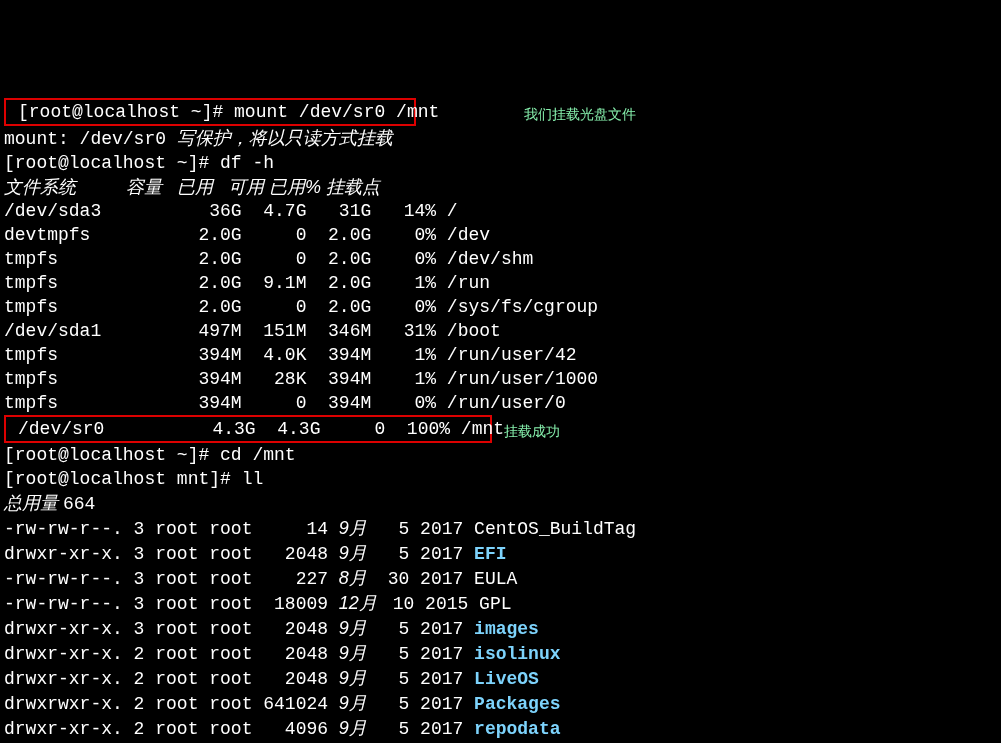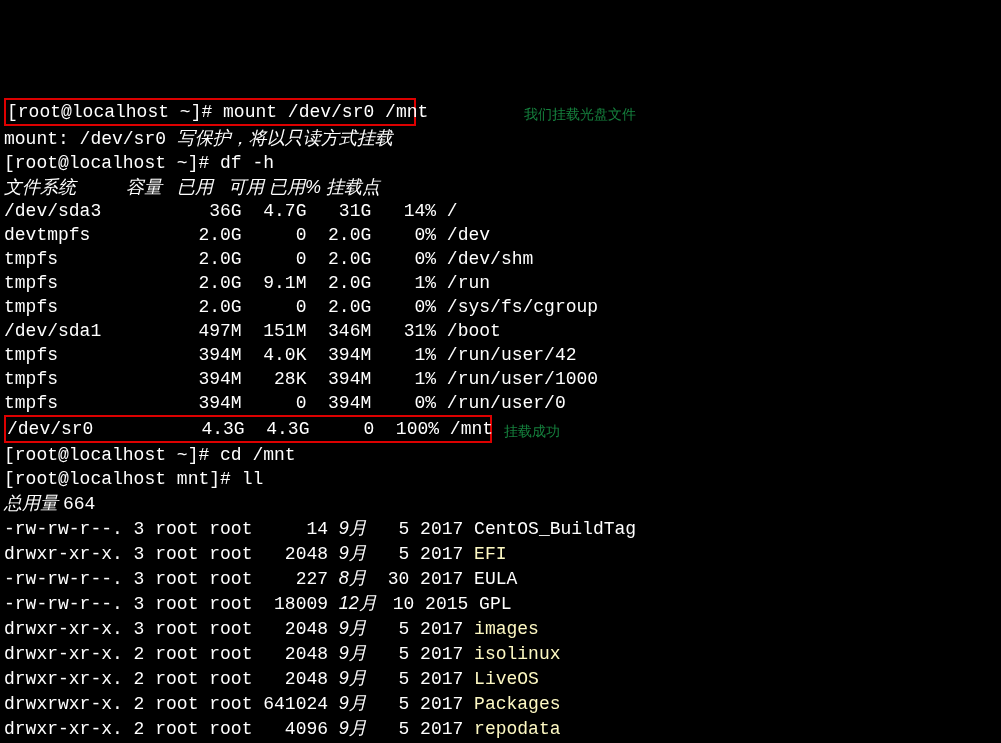--- a/index.html
+++ b/index.html
@@ -10,29 +10,29 @@
       line-height: 24px;
       margin: 0;
       padding: 2px 4px;
       width: 993px;
       white-space: pre;
     }
     .box1 {
       border: 2px solid #d00;
       display: inline-block;
       box-sizing: border-box;
-      padding-left: 1px;
+      padding-left: 12px;
     }
     .annot {
-      color: #15803d;
+      color: #86efac;
       font-family: "Microsoft YaHei","SimSun",sans-serif;
       font-size: 14px;
       white-space: normal;
     }
-    .dir-col { color: #fef9c3; font-weight: normal; }
+    .dir-col { color: #7dd3fc; font-weight: bold; }
     .cn { font-family: "Microsoft YaHei","SimSun",sans-serif; font-style: italic; }
     .row { position: relative; }
     .ann-abs { position: absolute; }
   </style>
 </head>
 <body>
 
 
 
 <div id="root"><div class="row"><span class="box1" style="width:412px;"><span>[root@localhost ~]# </span><span>mount /dev/sr0 /mnt</span></span><span class="annot ann-abs" style="left:520px;top:4px;">我们挂载光盘文件</span></div><div><span>mount: /dev/sr0 </span><span class="cn">写保护，将以只读方式挂载</span></div><div>[root@localhost ~]# df -h</div><div class="cn">文件系统          容量   已用   可用 已用% 挂载点</div><div>/dev/sda3          36G  4.7G   31G   14% /</div><div>devtmpfs          2.0G     0  2.0G    0% /dev</div><div>tmpfs             2.0G     0  2.0G    0% /dev/shm</div><div>tmpfs             2.0G  9.1M  2.0G    1% /run</div><div>tmpfs             2.0G     0  2.0G    0% /sys/fs/cgroup</div><div>/dev/sda1         497M  151M  346M   31% /boot</div><div>tmpfs             394M  4.0K  394M    1% /run/user/42</div><div>tmpfs             394M   28K  394M    1% /run/user/1000</div><div>tmpfs             394M     0  394M    0% /run/user/0</div><div class="row"><span class="box1" style="width:488px;">/dev/sr0          4.3G  4.3G     0  100% /mnt</span><span class="annot ann-abs" style="left:500px;top:4px;">挂载成功</span></div><div>[root@localhost ~]# cd /mnt</div><div>[root@localhost mnt]# ll</div><div><span class="cn">总用量 </span>664</div><div><span>-rw-rw-r--. 3 root root     14 </span><span class="cn">9月  </span><span>  5 2017 </span>CentOS_BuildTag</div><div><span>drwxr-xr-x. 3 root root   2048 </span><span class="cn">9月  </span><span>  5 2017 </span><span class="dir-col">EFI</span></div><div><span>-rw-rw-r--. 3 root root    227 </span><span class="cn">8月  </span><span> 30 2017 </span>EULA</div><div><span>-rw-rw-r--. 3 root root  18009 </span><span class="cn">12月 </span><span> 10 2015 </span>GPL</div><div><span>drwxr-xr-x. 3 root root   2048 </span><span class="cn">9月  </span><span>  5 2017 </span><span class="dir-col">images</span></div><div><span>drwxr-xr-x. 2 root root   2048 </span><span class="cn">9月  </span><span>  5 2017 </span><span class="dir-col">isolinux</span></div><div><span>drwxr-xr-x. 2 root root   2048 </span><span class="cn">9月  </span><span>  5 2017 </span><span class="dir-col">LiveOS</span></div><div><span>drwxrwxr-x. 2 root root 641024 </span><span class="cn">9月  </span><span>  5 2017 </span><span class="dir-col">Packages</span></div><div><span>drwxr-xr-x. 2 root root   4096 </span><span class="cn">9月  </span><span>  5 2017 </span><span class="dir-col">repodata</span></div><div>RPM-GPG-KEY-CentOS-7</div></div>

